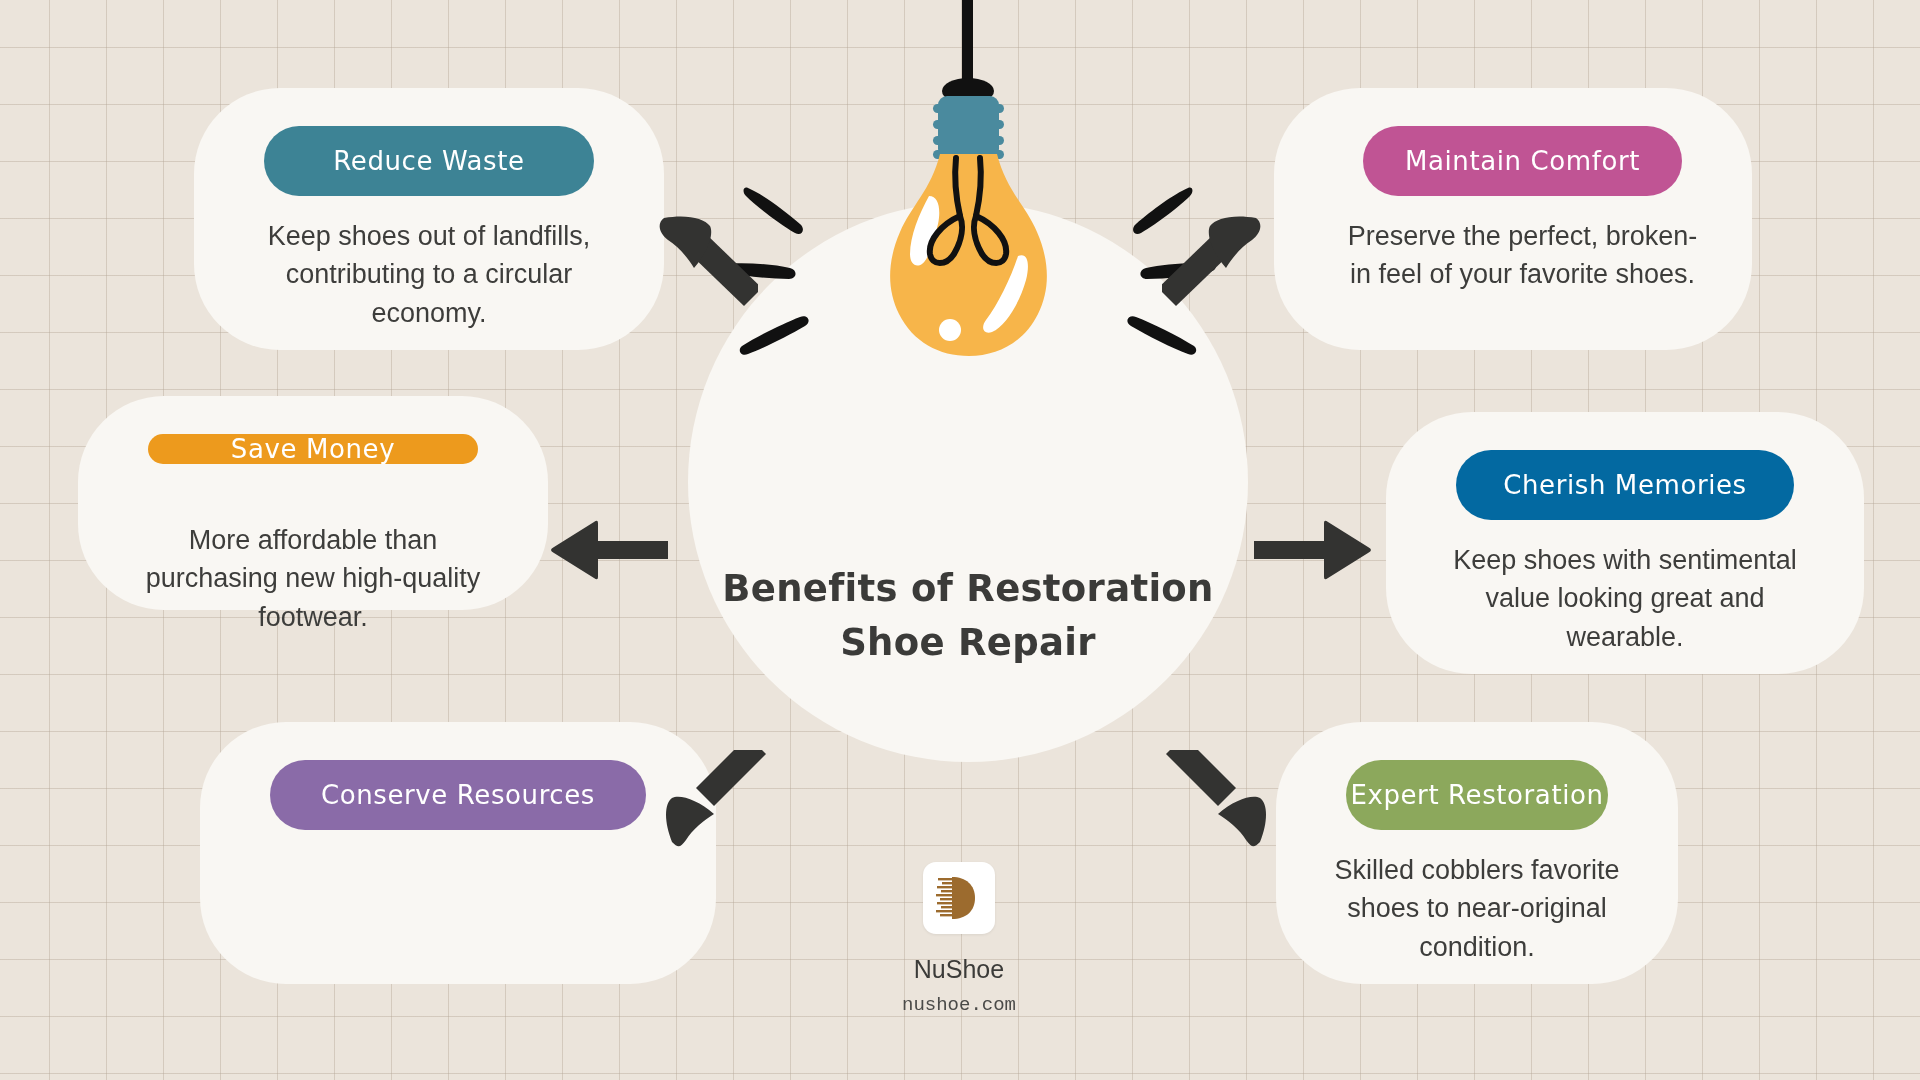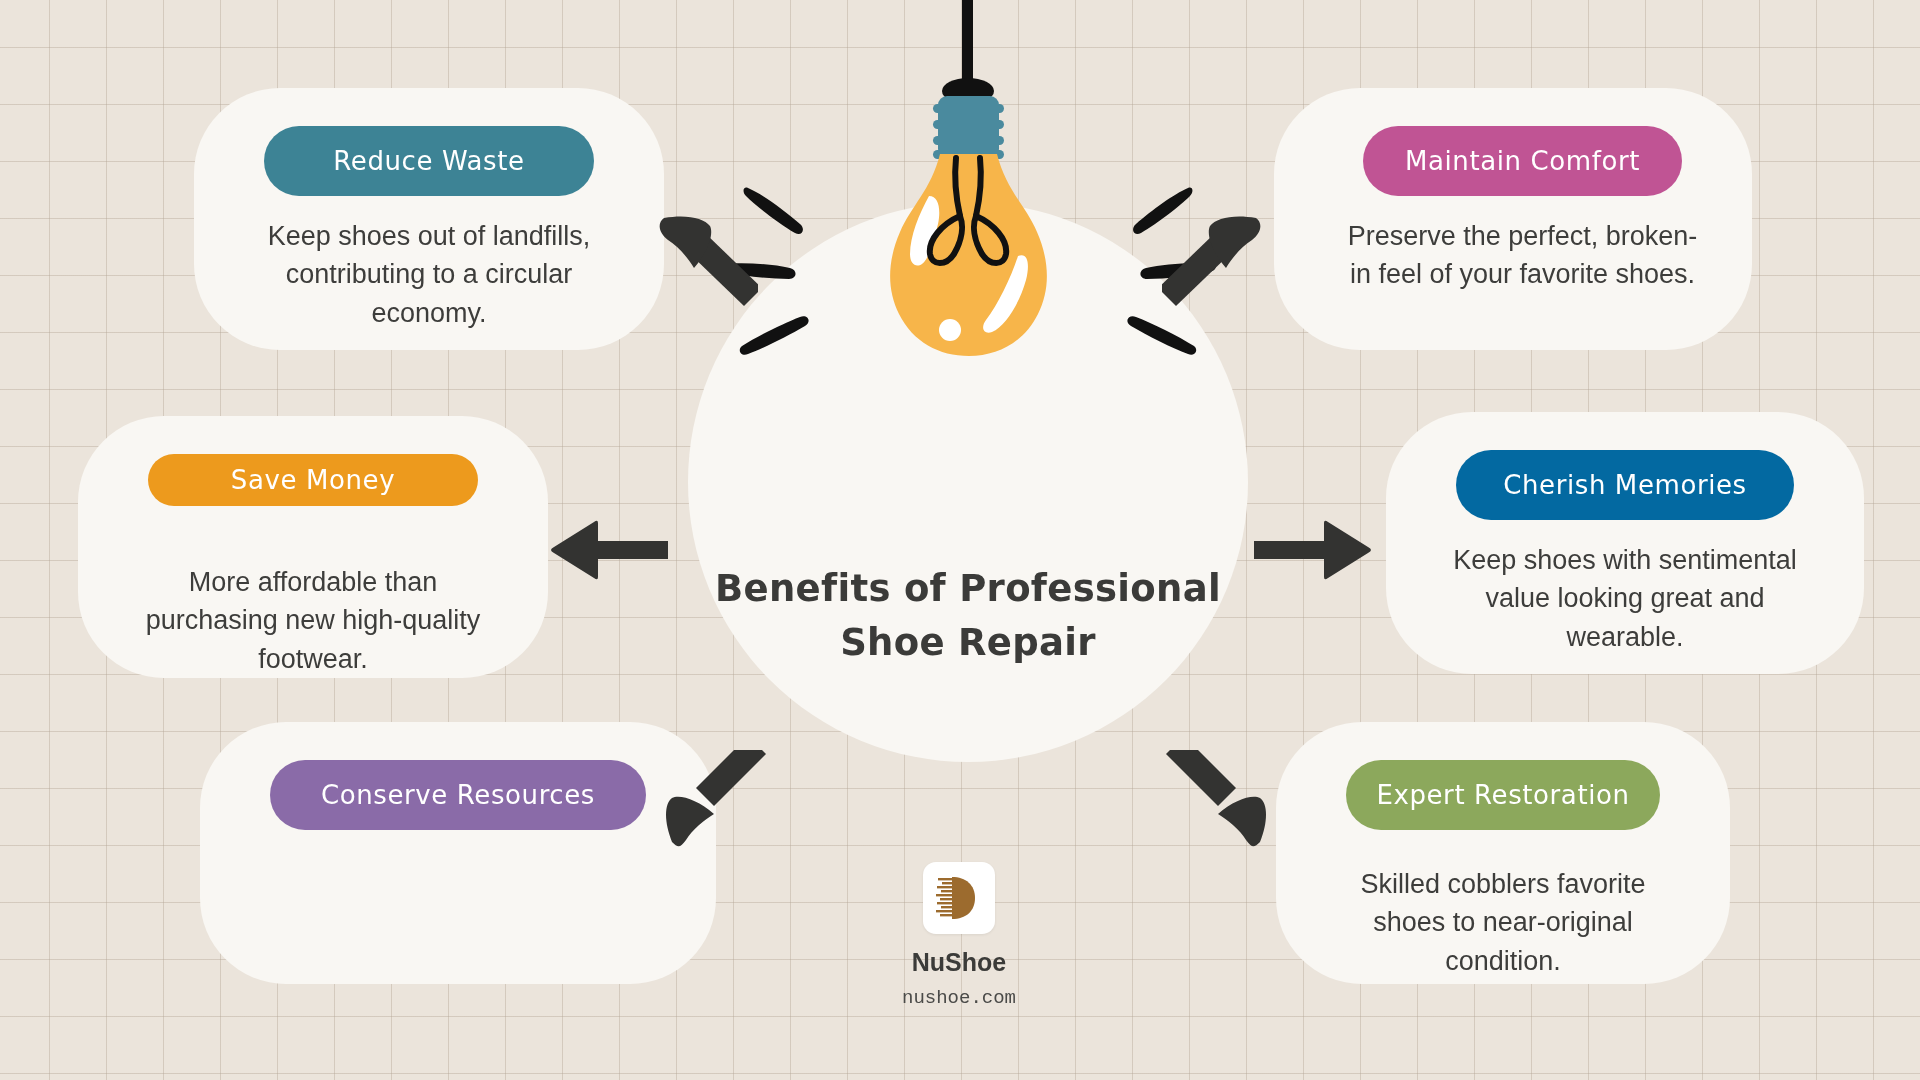--- a/index.html
+++ b/index.html
@@ -66,47 +66,47 @@
   .desc {
     margin-top:21px;
     font-size:27px;
     line-height:1.42;
     color:#3d3d3b;
     text-align:center;
     width:calc(100% - 108px);
   }
   
   #card-reduce-waste   { left:194px;  top:88px;  width:470px; height:262px; }
-  #card-save-money     { left:78px;   top:416px; width:470px; height:262px;gap:36px; }
+  #card-save-money     { left:78px;   top:396px; width:470px; height:214px;gap:36px; }
   #card-conserve       { left:200px;  top:722px; width:516px; height:262px; }
   #card-maintain       { left:1274px; top:88px;  width:478px; height:262px;padding-left:19px; }
   #card-cherish        { left:1386px; top:412px; width:478px; height:262px; }
-  #card-expert         { left:1276px; top:722px; width:454px; height:262px;gap:14px; }
+  #card-expert         { left:1276px; top:722px; width:402px; height:262px; }
 
   
   .arrow { position:absolute; z-index:4; }
   
   #brand {
     position:absolute;
     left:844px; top:862px;
     width:230px;
     display:flex; flex-direction:column; align-items:center;
     z-index:5;
   }
   #brand-logo {
     width:72px; height:72px;
     background:#ffffff;
     border-radius:13px;
     display:flex; align-items:center; justify-content:center;
     box-shadow:0 1px 3px rgba(0,0,0,0.07);
   }
   #brand-name {
-    margin-top:14px;
+    margin-top:21px;
     font-size:25px;
-    font-weight:700;
+    font-weight:400;
     color:#3b3b39;
   }
   #brand-url {
     margin-top:10px;
     font-size:19px;
     color:#4a4a48;
     font-family:Liberation Mono, monospace;
   }
 </style>
 </head>
@@ -186,21 +186,21 @@
 
       <g fill="#111111">
         <path d="M500 196 C486 202 464 218 448 232 C442 237 446 245 453 241 C470 231 492 214 502 204 C506 200 505 194 500 196 Z"></path>
         <path d="M524 272 C504 270 476 272 458 276 C450 278 451 287 459 287 C478 287 506 284 522 280 C529 278 530 272 524 272 Z"></path>
         <path d="M506 354 C490 344 464 331 448 325 C440 322 436 330 443 334 C460 344 484 356 500 362 C507 365 511 358 506 354 Z"></path>
       </g>
     </svg>
   </div>
 
   <div id="center-title">
-    <div>Benefits of Professional</div>
+    <div>Benefits of Restoration</div>
     <div>Shoe Repair</div>
   </div>
 </div>
 
 <div class="card" id="card-reduce-waste">
   <div class="pill" style="background:#3d8395;">Reduce Waste</div>
   <div class="desc">Keep shoes out of landfills, contributing to a circular economy.</div>
 </div>
 
 <div class="card" id="card-save-money">

